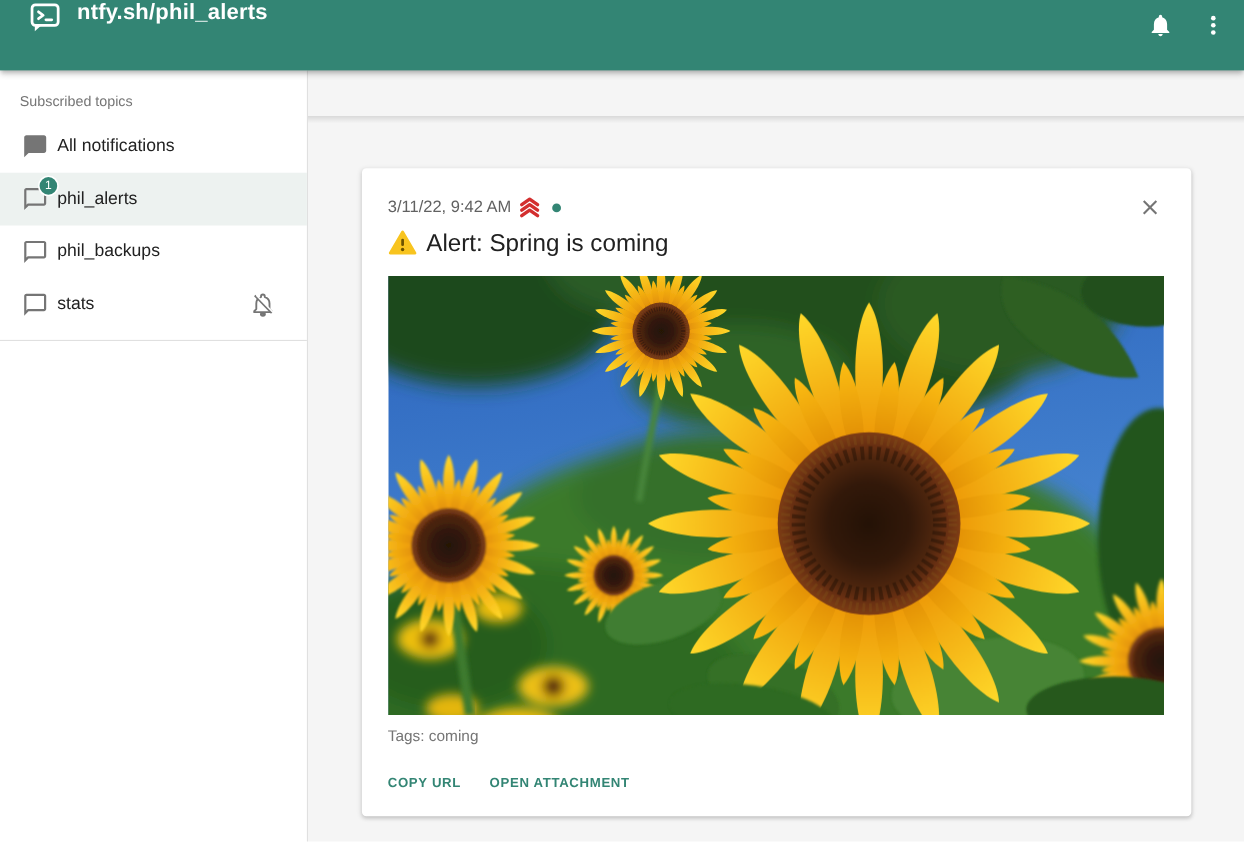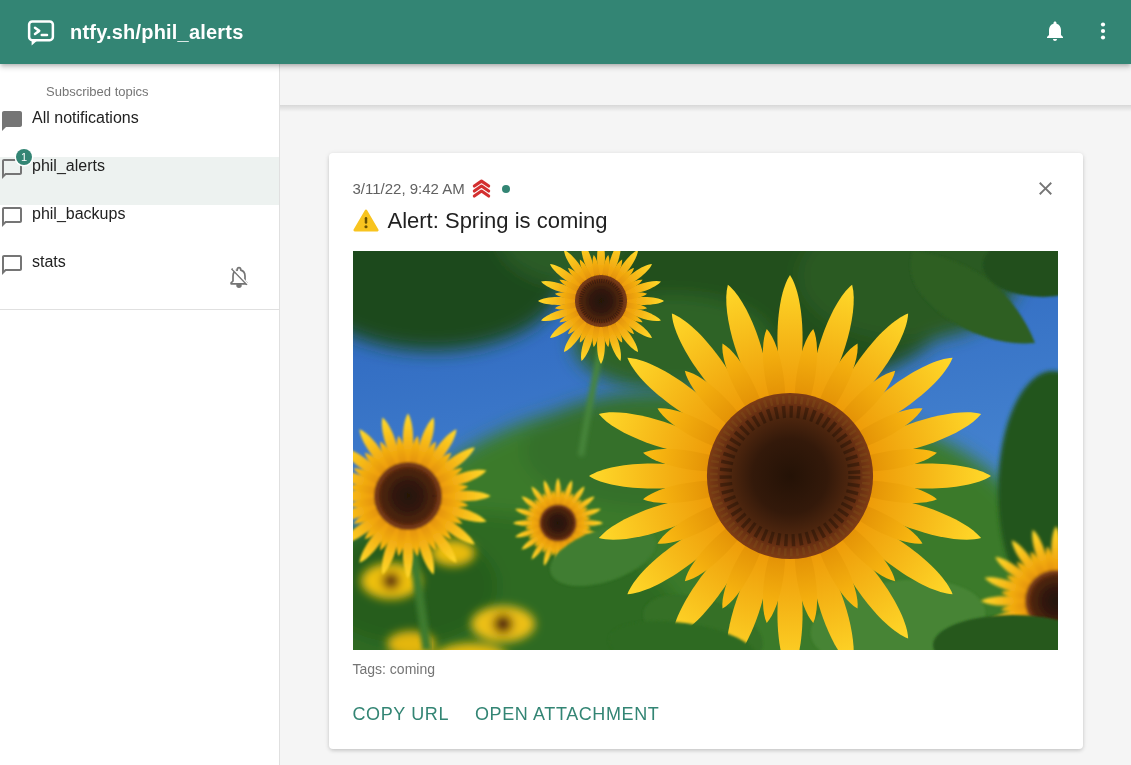--- a/index.html
+++ b/index.html
@@ -2,32 +2,32 @@
 <html><head>
 <meta charset="utf-8">
 <style>
   * { margin:0; padding:0; box-sizing:border-box; }
   html,body { width:1131px; height:765px; overflow:hidden; background:#f5f5f5;
     font-family:"Liberation Sans","DejaVu Sans",sans-serif; }
   :root{ --primary:#338574; --grey-ic:#757575; --txt:#212121; }
 
   
   .app-bar{ position:fixed; top:0; left:0; width:1131px; height:64px; background:var(--primary);
-    display:flex; align-items:center; padding:0 4px 0 26px; z-index:20;
+    display:flex; align-items:flex-start; padding:0 4px 0 26px; z-index:20;
     box-shadow:0 2px 4px -1px rgba(0,0,0,.2),0 4px 5px 0 rgba(0,0,0,.14); }
   .app-bar h1{ color:#fff; font-size:20px; font-weight:700; letter-spacing:.2px; margin-left:14px; flex:1; }
   .logo{ width:30px; height:30px; display:flex; align-items:center; }
   .bar-btn{ width:48px; height:48px; border:none; background:none; cursor:pointer;
     display:flex; align-items:center; justify-content:center; border-radius:50%; }
 
   
   .sidebar{ position:fixed; top:64px; left:0; bottom:0; width:280px; background:#fff;
     border-right:1px solid #e0e0e0; padding-top:20px; z-index:10; }
-  .section-label{ color:#757575; font-size:13px; padding:0 0 10px 18px;margin-left:28px; }
-  .nav-row{ height:48px; display:flex; cursor:pointer; position:relative; }
+  .section-label{ color:#757575; font-size:13px; padding:0 0 10px 18px; }
+  .nav-row{ height:48px; display:flex; align-items:center; padding-left:20px; cursor:pointer; position:relative; }
   .nav-row.selected{ background:#edf2f0; }
   .nav-icon{ width:24px; height:24px; position:relative; flex:none; }
   .nav-label{ margin-left:8px; font-size:16px; color:#212121; }
   .badge{ position:absolute; top:-8px; right:-8px; width:16px; height:16px; border-radius:50%;
     background:var(--primary); color:#fff; font-size:11px; line-height:16px; text-align:center;
     box-shadow:0 0 0 1.5px #fff; }
   .row-end-icon{ position:absolute; right:28px; top:12px; width:24px; height:24px; }
   .divider{ border:none; border-top:1px solid #e0e0e0; margin:8px 0; }
 
   
@@ -43,21 +43,21 @@
   .unread-dot{ width:8px; height:8px; border-radius:50%; background:var(--primary); margin-left:4px; }
   .close-btn{ border:none; background:none; cursor:pointer; width:26px; height:26px; padding:0; }
   .card-title{ display:flex; align-items:flex-end; gap:9px; font-size:22px; font-weight:400;
     color:var(--txt); margin-top:5px; }
   .card-msg{ font-size:16px; color:var(--txt); margin-top:5px; }
   .photo{ width:705px; height:399px; margin-top:17px; cursor:pointer; line-height:0; }
   .photo svg{ width:705px; height:399px; }
   .tags{ font-size:14px; color:#757575; margin-top:11px; }
   .card-actions{ display:flex; gap:26px; margin-top:25px; }
   .txt-btn{ border:none; background:none; cursor:pointer; color:var(--primary);
-    font-family:inherit; font-size:18px; font-weight:400; letter-spacing:.6px; padding:2px 0; }
+    font-family:inherit; font-size:12px; font-weight:700; letter-spacing:.6px; padding:2px 0; }
 </style>
 </head>
 <body>
 
 <header class="app-bar">
   <span class="logo">
     <svg viewBox="0 0 24 24" width="30" height="30">
       <rect x="2.5" y="3.5" width="19" height="15" rx="2.5" fill="none" stroke="#fff" stroke-width="2"></rect>
       <path d="M4.5 18.5 L4.5 22.8 L9.2 18.5 Z" fill="#fff"></path>
       <path d="M7.2 8.6 L10.6 11.1 L7.2 13.6" fill="none" stroke="#fff" stroke-width="2" stroke-linecap="round" stroke-linejoin="round"></path>

